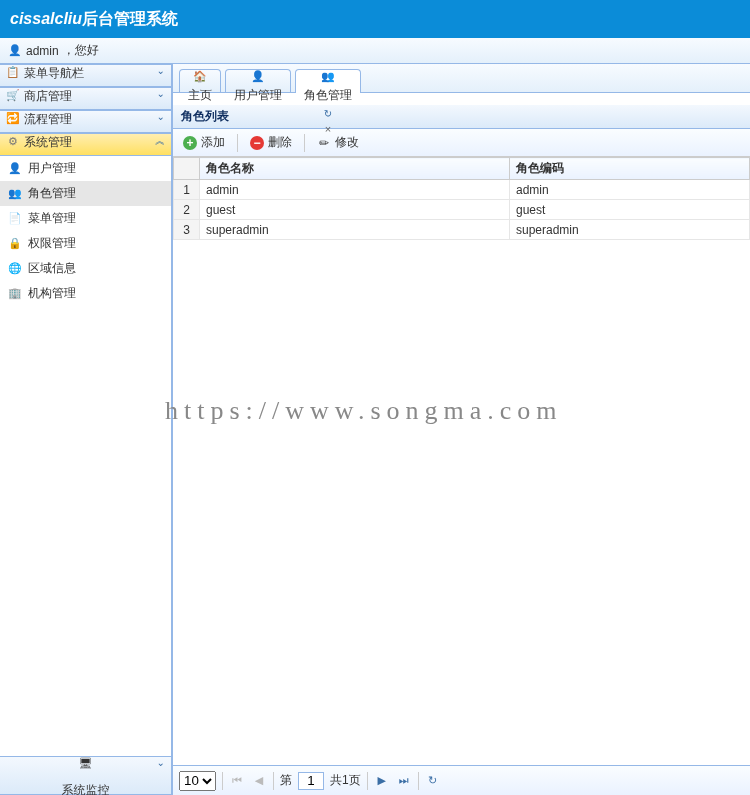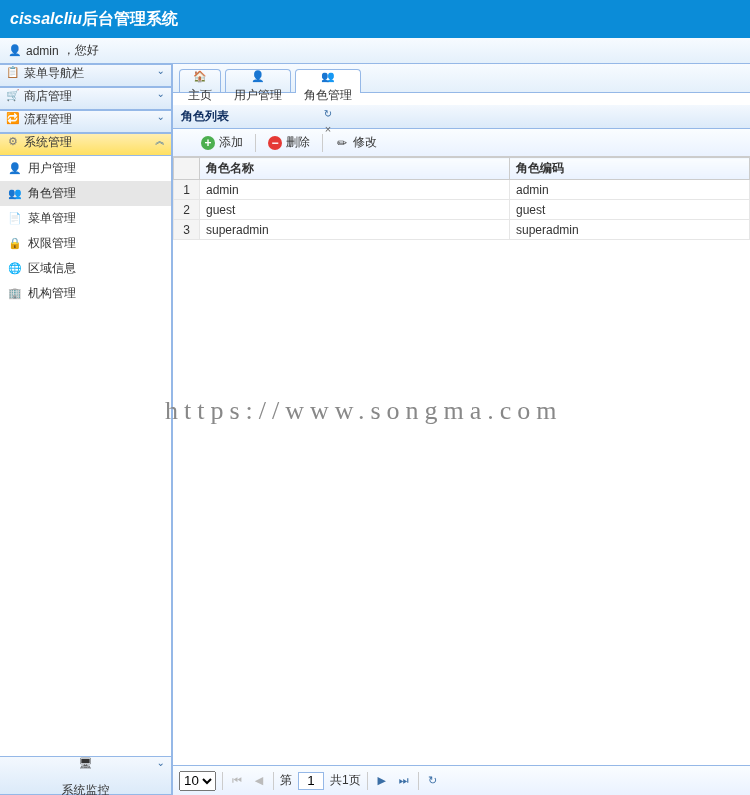--- a/index.html
+++ b/index.html
@@ -18,21 +18,21 @@
 .menu-item.selected { background: #e6e6e6; }
 .accordion-footer { height: 39px; background: linear-gradient(#f3f8fe,#dbeaf9); border: 1px solid #95b8e7; border-left: none; border-right: none; display: flex; align-items: center; padding: 0 6px; gap: 12px; cursor: pointer; position: relative; flex-direction: column; }
 .accordion-footer .chevron { position: absolute; right: 6px; font-size: 10px; color: #3a6ea5; }
 .content { flex: 1; display: flex; flex-direction: column; border-left: 1px solid #95b8e7; }
 .tabs { height: 29px; background: linear-gradient(#f7fbff,#e4f0fb); border-bottom: 1px solid #95b8e7; display: flex; align-items: flex-end; padding-left: 6px; gap: 4px; }
 .tab { height: 23px; border: 1px solid #95b8e7; border-bottom: none; border-radius: 4px 4px 0 0; background: linear-gradient(#f7fbff,#e4f0fb); padding: 0 8px; display: flex; align-items: center; gap: 4px; cursor: pointer; flex-direction: column; }
 .tab.active { background: #fff; height: 24px; position: relative; top: 1px; }
 .tab-refresh { font-size: 10px; color: #3a6ea5; }
 .tab-close { font-size: 11px; color: #666; cursor: pointer; }
 .panel-title { height: 24px; background: linear-gradient(#f3f8fe,#dbeaf9); border-bottom: 1px solid #95b8e7; display: flex; align-items: center; padding-left: 8px; font-weight: bold; color: #0e2d5f; margin-top: 12px; }
-.toolbar { height: 28px; background: linear-gradient(#fafdff,#eaf2ff); border-bottom: 1px solid #ccc; display: flex; align-items: center; padding-left: 22px; gap: 2px; }
+.toolbar { height: 28px; background: linear-gradient(#fafdff,#eaf2ff); border-bottom: 1px solid #ccc; display: flex; align-items: center; padding-left: 4px; gap: 2px; }
 .tool-btn { display: flex; align-items: center; gap: 4px; padding: 2px 6px; cursor: pointer; border-radius: 2px; }
 .tool-sep { width: 1px; height: 18px; background: #ccc; margin: 0 4px; }
 .grid { flex: 1; position: relative; }
 .grid table { width: 100%; border-collapse: collapse; }
 .grid th { background: linear-gradient(#fafdff,#eaf2ff); border: 1px solid #ccc; height: 22px; text-align: left; padding-left: 6px; font-weight: bold; margin-top: 28px; }
 .grid td { border: 1px solid #e6e6e6; height: 20px; padding-left: 6px; }
 .grid .rownum { width: 26px; text-align: center; background: #f4f4f4; padding: 0; }
 .watermark { position: absolute; left: 165px; top: 396px; font-size: 26px; color: #888; letter-spacing: 6px; font-family: serif; pointer-events: none; z-index: 10; }
 .pager { height: 30px; border-top: 1px solid #95b8e7; background: linear-gradient(#fafdff,#eaf2ff); display: flex; align-items: center; padding: 0 6px; gap: 6px; }
 .pager select { height: 20px; }

